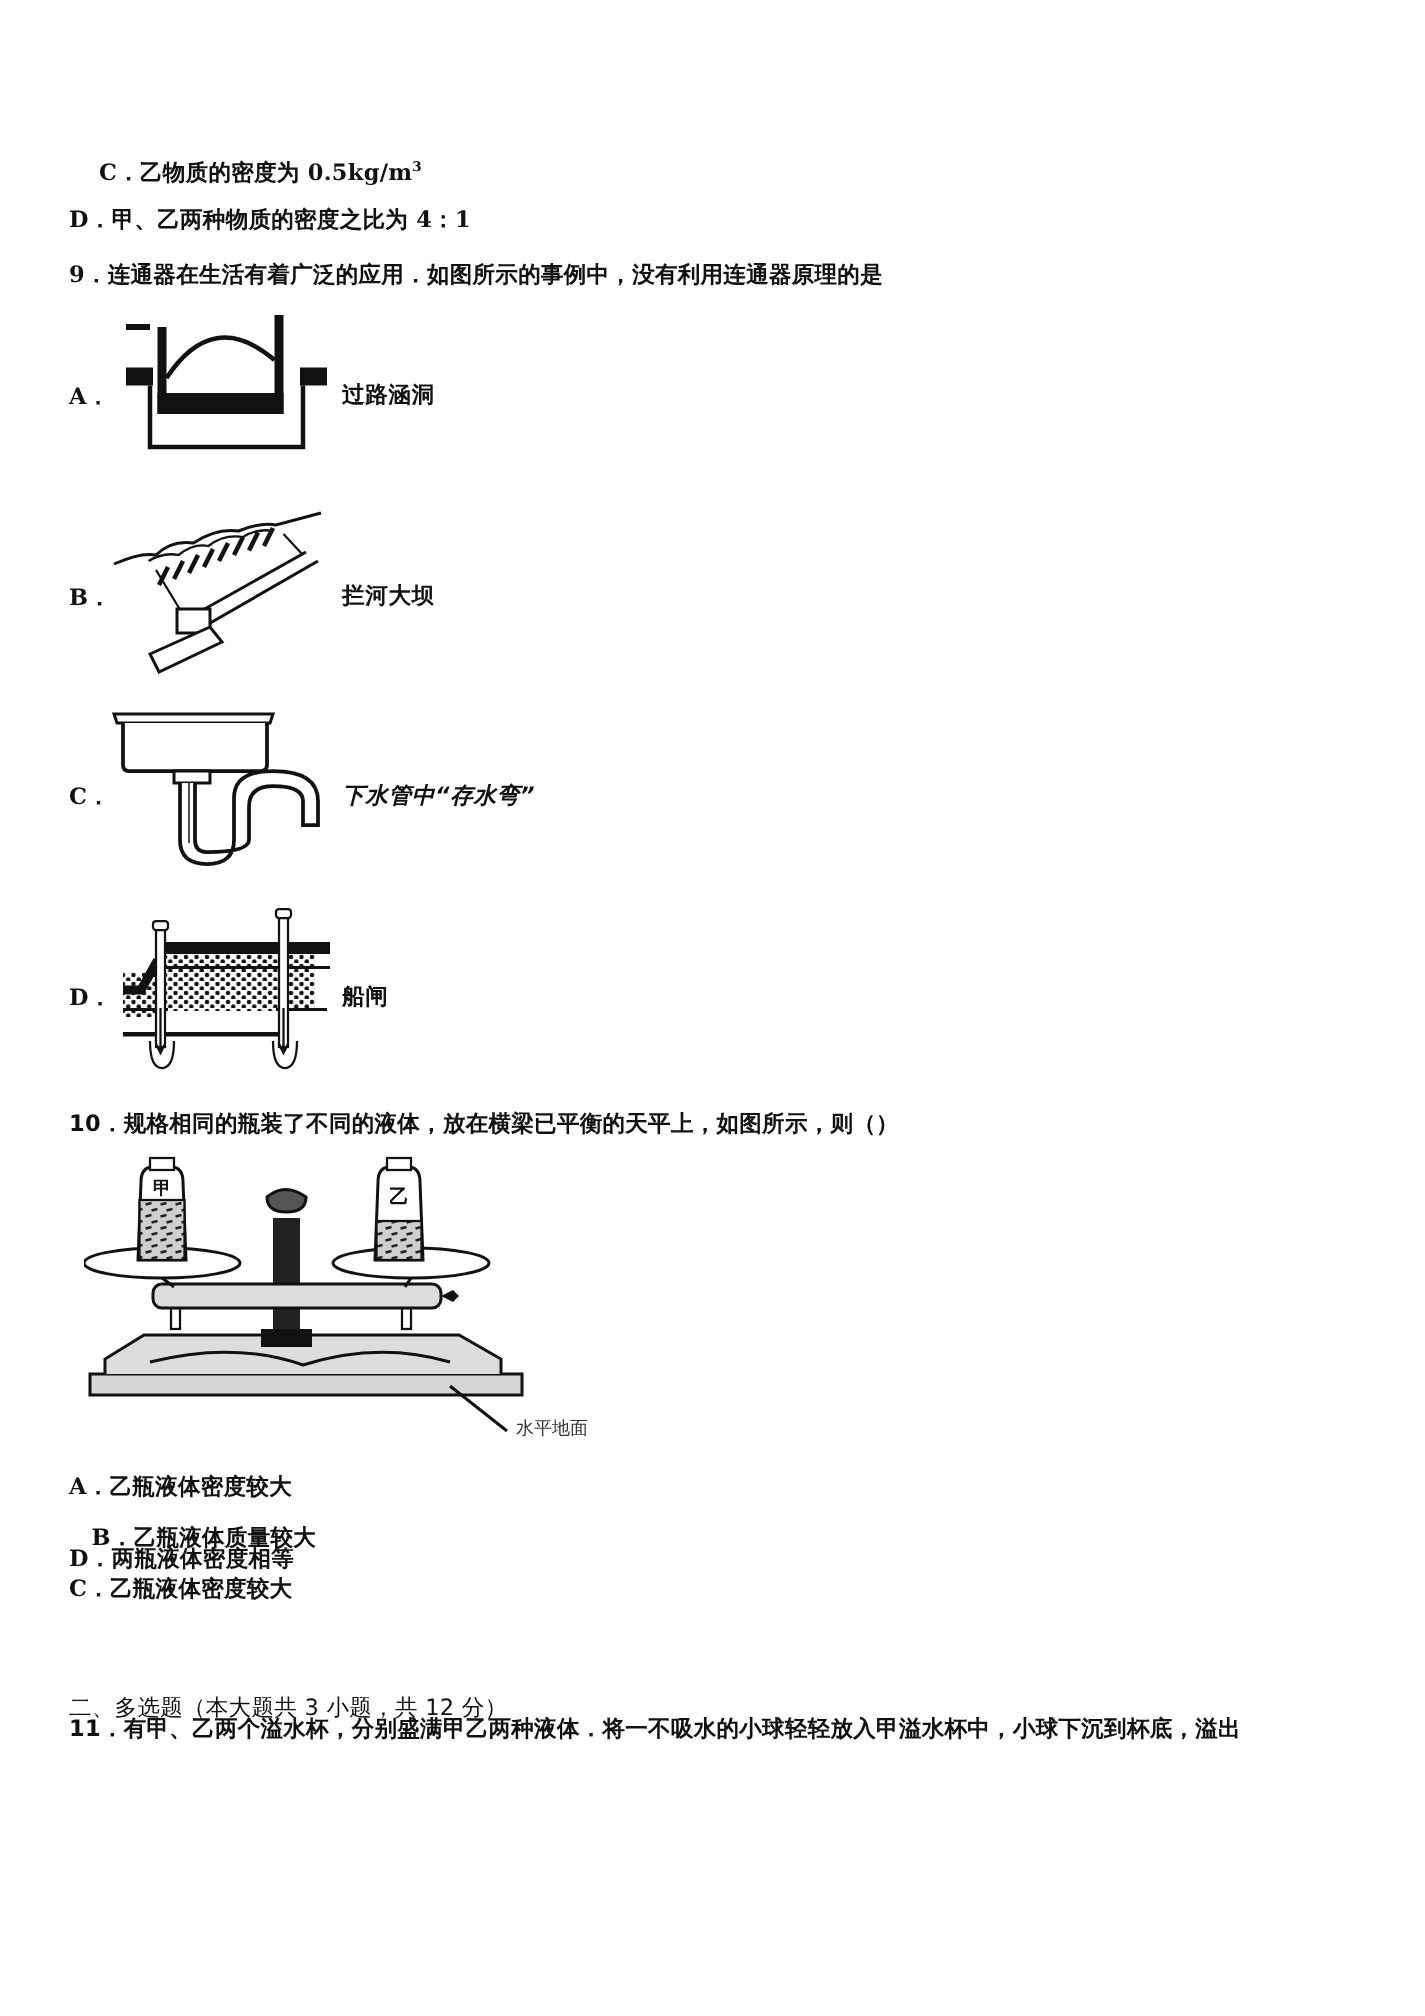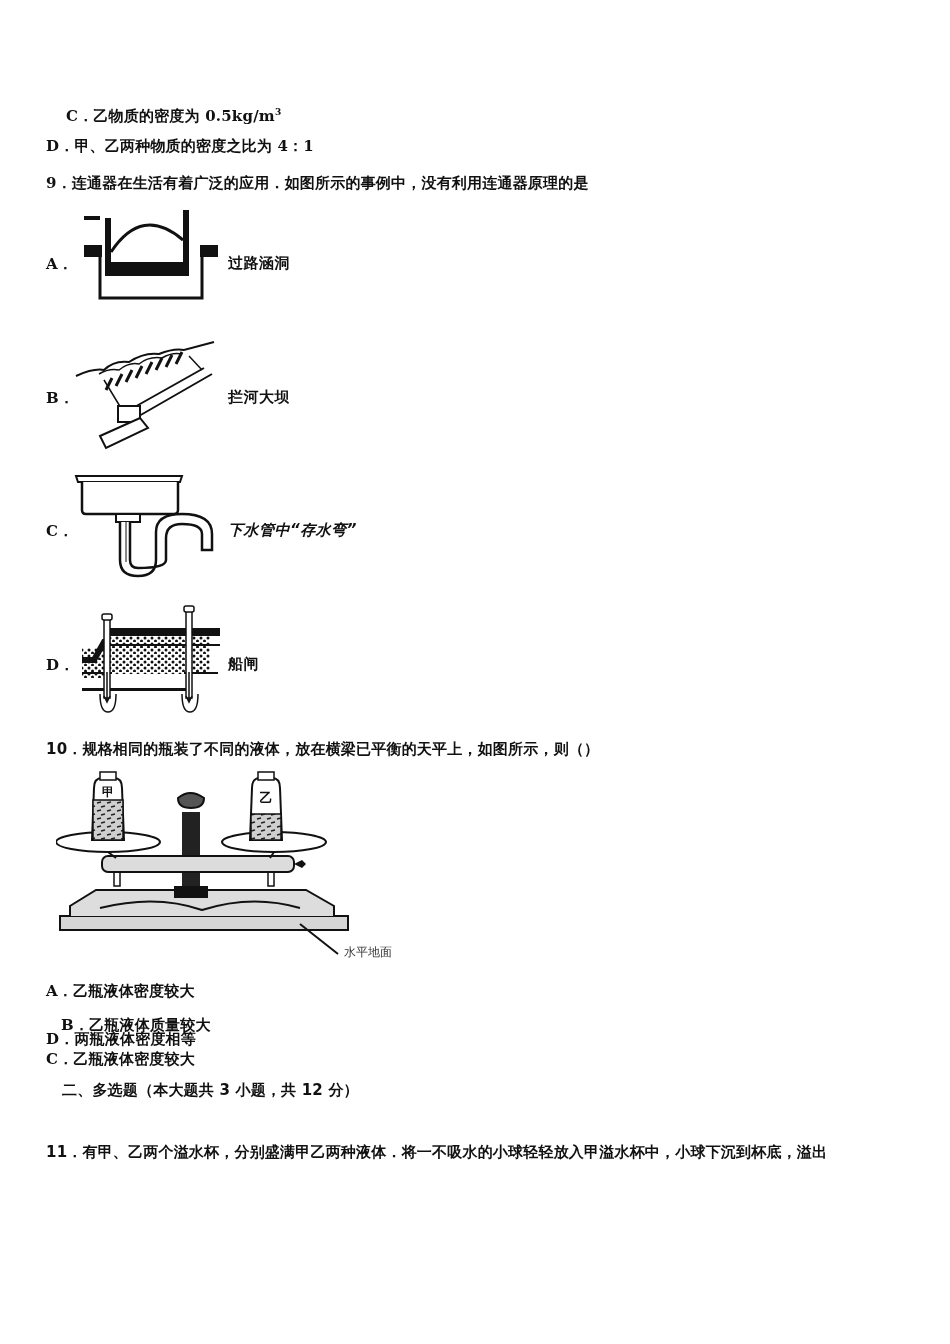--- a/index.html
+++ b/index.html
@@ -157,14 +157,14 @@
 <div class="line" style="top:1015px;margin-left:15px;">
   <span class="opt-letter">B．</span><span>乙瓶液体质量较大</span>
 </div>
 <div class="line" style="top:1049px;">
   <span class="opt-letter">C．</span><span>乙瓶液体密度较大</span>
 </div>
 <div class="line" style="top:1029px;">
   <span class="opt-letter">D．</span><span>两瓶液体密度相等</span>
 </div>
 
-<div class="line sans" style="top:1080px;font-weight:bold;margin-left:16px;">二、多选题（本大题共 3 小题，共 12 分）</div>
+<div class="line sans" style="top:1128px;font-weight:normal;">二、多选题（本大题共 3 小题，共 12 分）</div>
 <div class="line sans" style="top:1142px;text-align:center;">11．有甲、乙两个溢水杯，分别盛满甲乙两种液体．将一不吸水的小球轻轻放入甲溢水杯中，小球下沉到杯底，溢出</div>
 
 </body></html>

